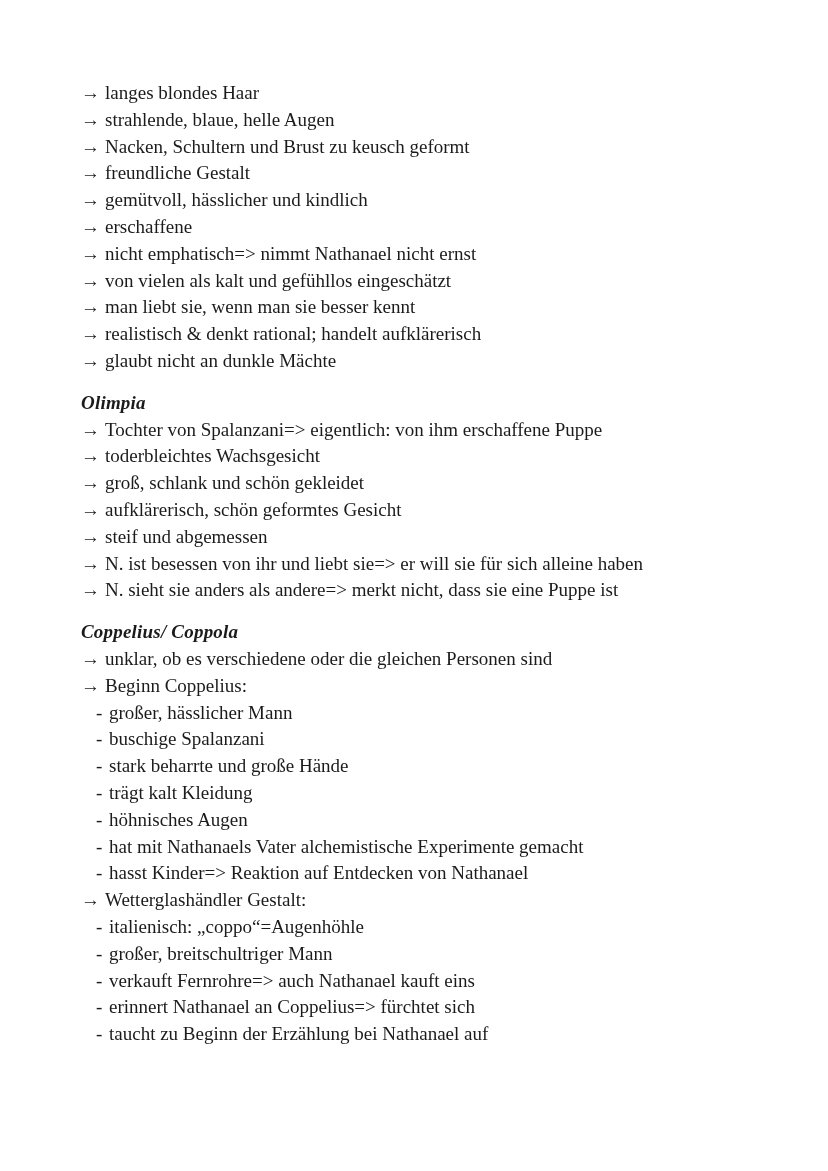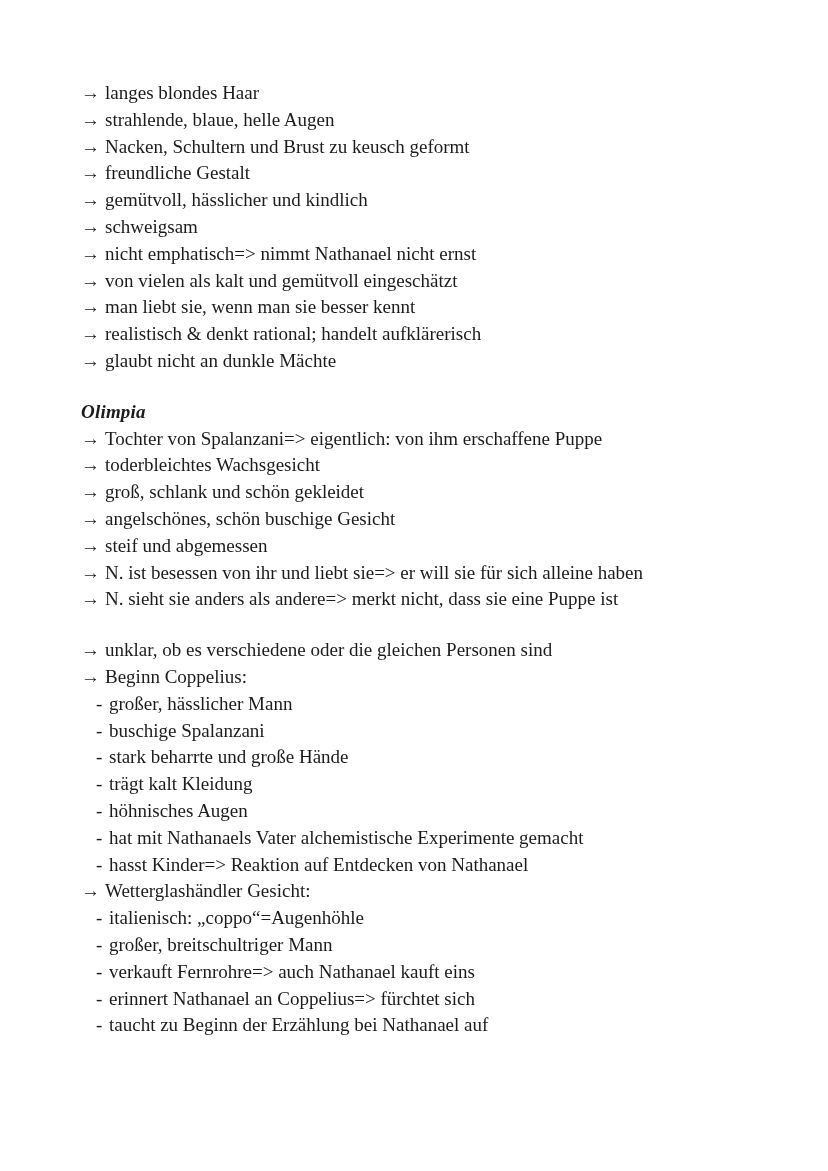--- a/index.html
+++ b/index.html
@@ -14,21 +14,21 @@
     overflow: hidden;
   }
   .content {
     position: absolute;
     left: 81px;
     top: 80px;
     width: 700px;
     font-size: 19px;
     line-height: 26.8px;
   }
-  .section + .section { margin-top: 24px; }
+  .section + .section { margin-top: 15px; }
   .heading {
     font-size: 19px;
     font-weight: bold;
     font-style: italic;
     line-height: 26.8px;
     letter-spacing: 0.2px;
   }
   .line { display: flex; align-items: baseline; }
   .line .marker { flex: 0 0 auto; }
   .line.arrow .marker { width: 24px; }
@@ -57,29 +57,29 @@
         <div class="line arrow">
           <span class="marker">→</span>
           <span class="text">freundliche Gestalt</span>
         </div>
         <div class="line arrow">
           <span class="marker">→</span>
           <span class="text">gemütvoll, hässlicher und kindlich</span>
         </div>
         <div class="line arrow">
           <span class="marker">→</span>
-          <span class="text">schweigsam</span>
+          <span class="text">erschaffene</span>
         </div>
         <div class="line arrow">
           <span class="marker">→</span>
           <span class="text">nicht emphatisch=&gt; nimmt Nathanael nicht ernst</span>
         </div>
         <div class="line arrow">
           <span class="marker">→</span>
-          <span class="text">von vielen als kalt und gemütvoll eingeschätzt</span>
+          <span class="text">von vielen als kalt und gefühllos eingeschätzt</span>
         </div>
         <div class="line arrow">
           <span class="marker">→</span>
           <span class="text">man liebt sie, wenn man sie besser kennt</span>
         </div>
         <div class="line arrow">
           <span class="marker">→</span>
           <span class="text">realistisch &amp; denkt rational; handelt aufklärerisch</span>
         </div>
         <div class="line arrow">
@@ -96,36 +96,37 @@
         <div class="line arrow">
           <span class="marker">→</span>
           <span class="text">toderbleichtes Wachsgesicht</span>
         </div>
         <div class="line arrow">
           <span class="marker">→</span>
           <span class="text">groß, schlank und schön gekleidet</span>
         </div>
         <div class="line arrow">
           <span class="marker">→</span>
-          <span class="text">angelschönes, schön buschige Gesicht</span>
+          <span class="text">aufklärerisch, schön geformtes Gesicht</span>
         </div>
         <div class="line arrow">
           <span class="marker">→</span>
           <span class="text">steif und abgemessen</span>
         </div>
         <div class="line arrow">
           <span class="marker">→</span>
           <span class="text">N. ist besessen von ihr und liebt sie=&gt; er will sie für sich alleine haben</span>
         </div>
         <div class="line arrow">
           <span class="marker">→</span>
           <span class="text">N. sieht sie anders als andere=&gt; merkt nicht, dass sie eine Puppe ist</span>
         </div>
       </section>
       <section class="section">
+        <h2 class="heading">Coppelius/ Coppola</h2>
         <div class="line arrow">
           <span class="marker">→</span>
           <span class="text">unklar, ob es verschiedene oder die gleichen Personen sind</span>
         </div>
         <div class="line arrow">
           <span class="marker">→</span>
           <span class="text">Beginn Coppelius:</span>
         </div>
         <div class="line dash">
           <span class="marker">-</span>
@@ -150,21 +151,21 @@
         <div class="line dash">
           <span class="marker">-</span>
           <span class="text">hat mit Nathanaels Vater alchemistische Experimente gemacht</span>
         </div>
         <div class="line dash">
           <span class="marker">-</span>
           <span class="text">hasst Kinder=&gt; Reaktion auf Entdecken von Nathanael</span>
         </div>
         <div class="line arrow">
           <span class="marker">→</span>
-          <span class="text">Wetterglashändler Gesicht:</span>
+          <span class="text">Wetterglashändler Gestalt:</span>
         </div>
         <div class="line dash">
           <span class="marker">-</span>
           <span class="text">italienisch: „coppo“=Augenhöhle</span>
         </div>
         <div class="line dash">
           <span class="marker">-</span>
           <span class="text">großer, breitschultriger Mann</span>
         </div>
         <div class="line dash">

